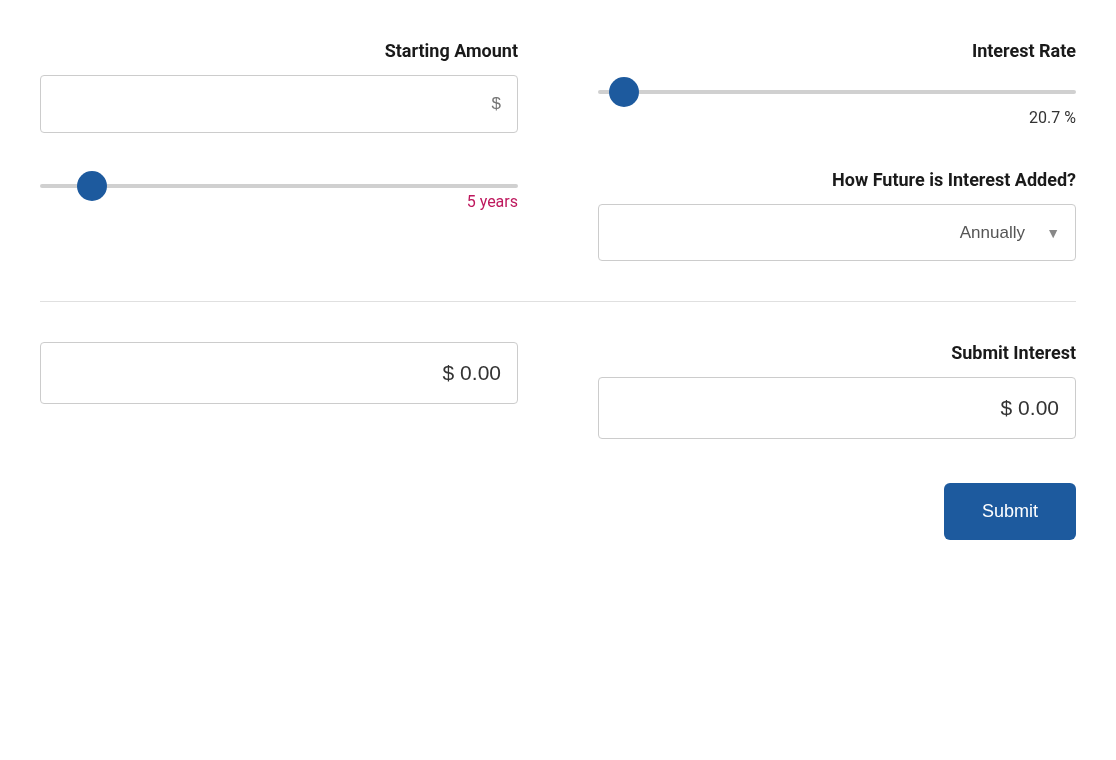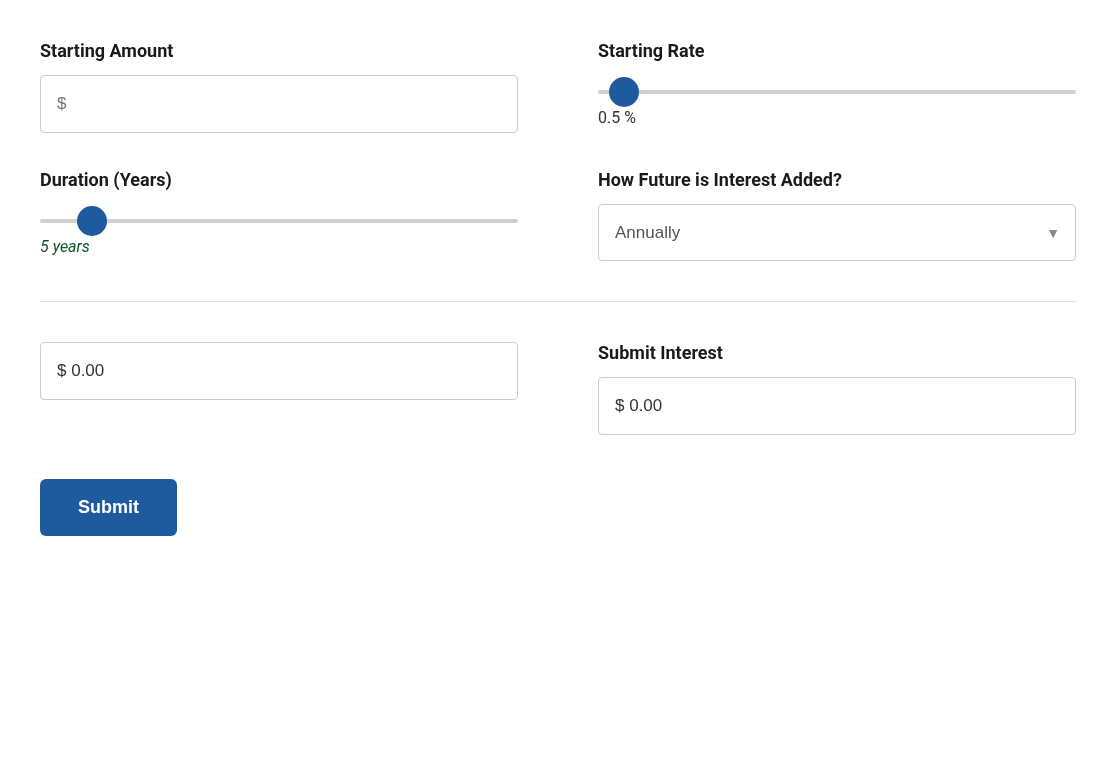--- a/index.html
+++ b/index.html
@@ -1,18 +1,19 @@
 <!DOCTYPE html>
 <html><head>
   <meta charset="utf-8">
   <style>
     * {
       box-sizing: border-box;
       margin: 0;
       padding: 0;
+      text-align: right;
     }
 
     body {
       font-family: -apple-system, BlinkMacSystemFont, 'Segoe UI', Roboto, sans-serif;
       background: #ffffff;
       color: #1a1a1a;
       width: 1116px;
       min-height: 760px;
       padding: 40px 40px;
     }
@@ -69,24 +70,23 @@
     input[type=range]::-moz-range-thumb {
       width: 30px;
       height: 30px;
       border-radius: 50%;
       background: #1d5a9e;
       cursor: pointer;
       border: none;
     }
 
     .slider-value {
-      margin-top: 10px;
+      margin-top: 0;
       font-size: 16px;
-      color: #14532d;
-      font-style: italic;
+      color: #be185d;
     }
 
     
     .select-wrapper {
       position: relative;
     }
 
     select {
       width: 100%;
       border: 1.5px solid #ccc;
@@ -119,40 +119,40 @@
       border-top: 1px solid #e0e0e0;
       margin: 4px 0;
     }
 
     
     .output-input {
       width: 100%;
       border: 1.5px solid #ccc;
       border-radius: 4px;
       padding: 18px 16px;
-      font-size: 17px;
+      font-size: 21px;
       color: #333;
       background: #fff;
       outline: none;
     }
 
     
     .submit-row {
       grid-column: 1 / -1;
       margin-top: 8px;
     }
 
     .submit-btn {
       background: #1d5a9e;
       color: #ffffff;
       border: none;
       border-radius: 6px;
       padding: 18px 38px;
       font-size: 18px;
-      font-weight: 700;
+      font-weight: 400;
       cursor: pointer;
     }
 
     
     .interest-rate-value {
       margin-top: 10px;
       font-size: 16px;
       color: #333;
     }
 
@@ -165,31 +165,30 @@
 <body>
 
 <div class="grid">
 
   <div class="section">
     <label class="field-label">Starting Amount</label>
     <input class="text-input" type="text" placeholder="$" style="">
   </div>
 
   <div class="section">
-    <label class="field-label">Starting Rate</label>
+    <label class="field-label">Interest Rate</label>
     <div class="slider-wrapper">
       <input type="range" min="0" max="20" step="0.1" value="0.5" id="interest-rate-slider" style="">
       <div class="interest-rate-value" id="interest-rate-display">
-        <span>0.5 %</span>
+        <span>20.7 %</span>
       </div>
     </div>
   </div>
 
   <div class="section">
-    <label class="field-label">Duration (Years)</label>
     <div class="slider-wrapper">
       <input type="range" min="1" max="50" step="1" value="5" id="duration-slider" style="">
       <div class="slider-value" id="duration-display">
         <span>5 years</span>
       </div>
     </div>
   </div>
 
   <div class="section">
     <label class="field-label">How Future is Interest Added?</label>

